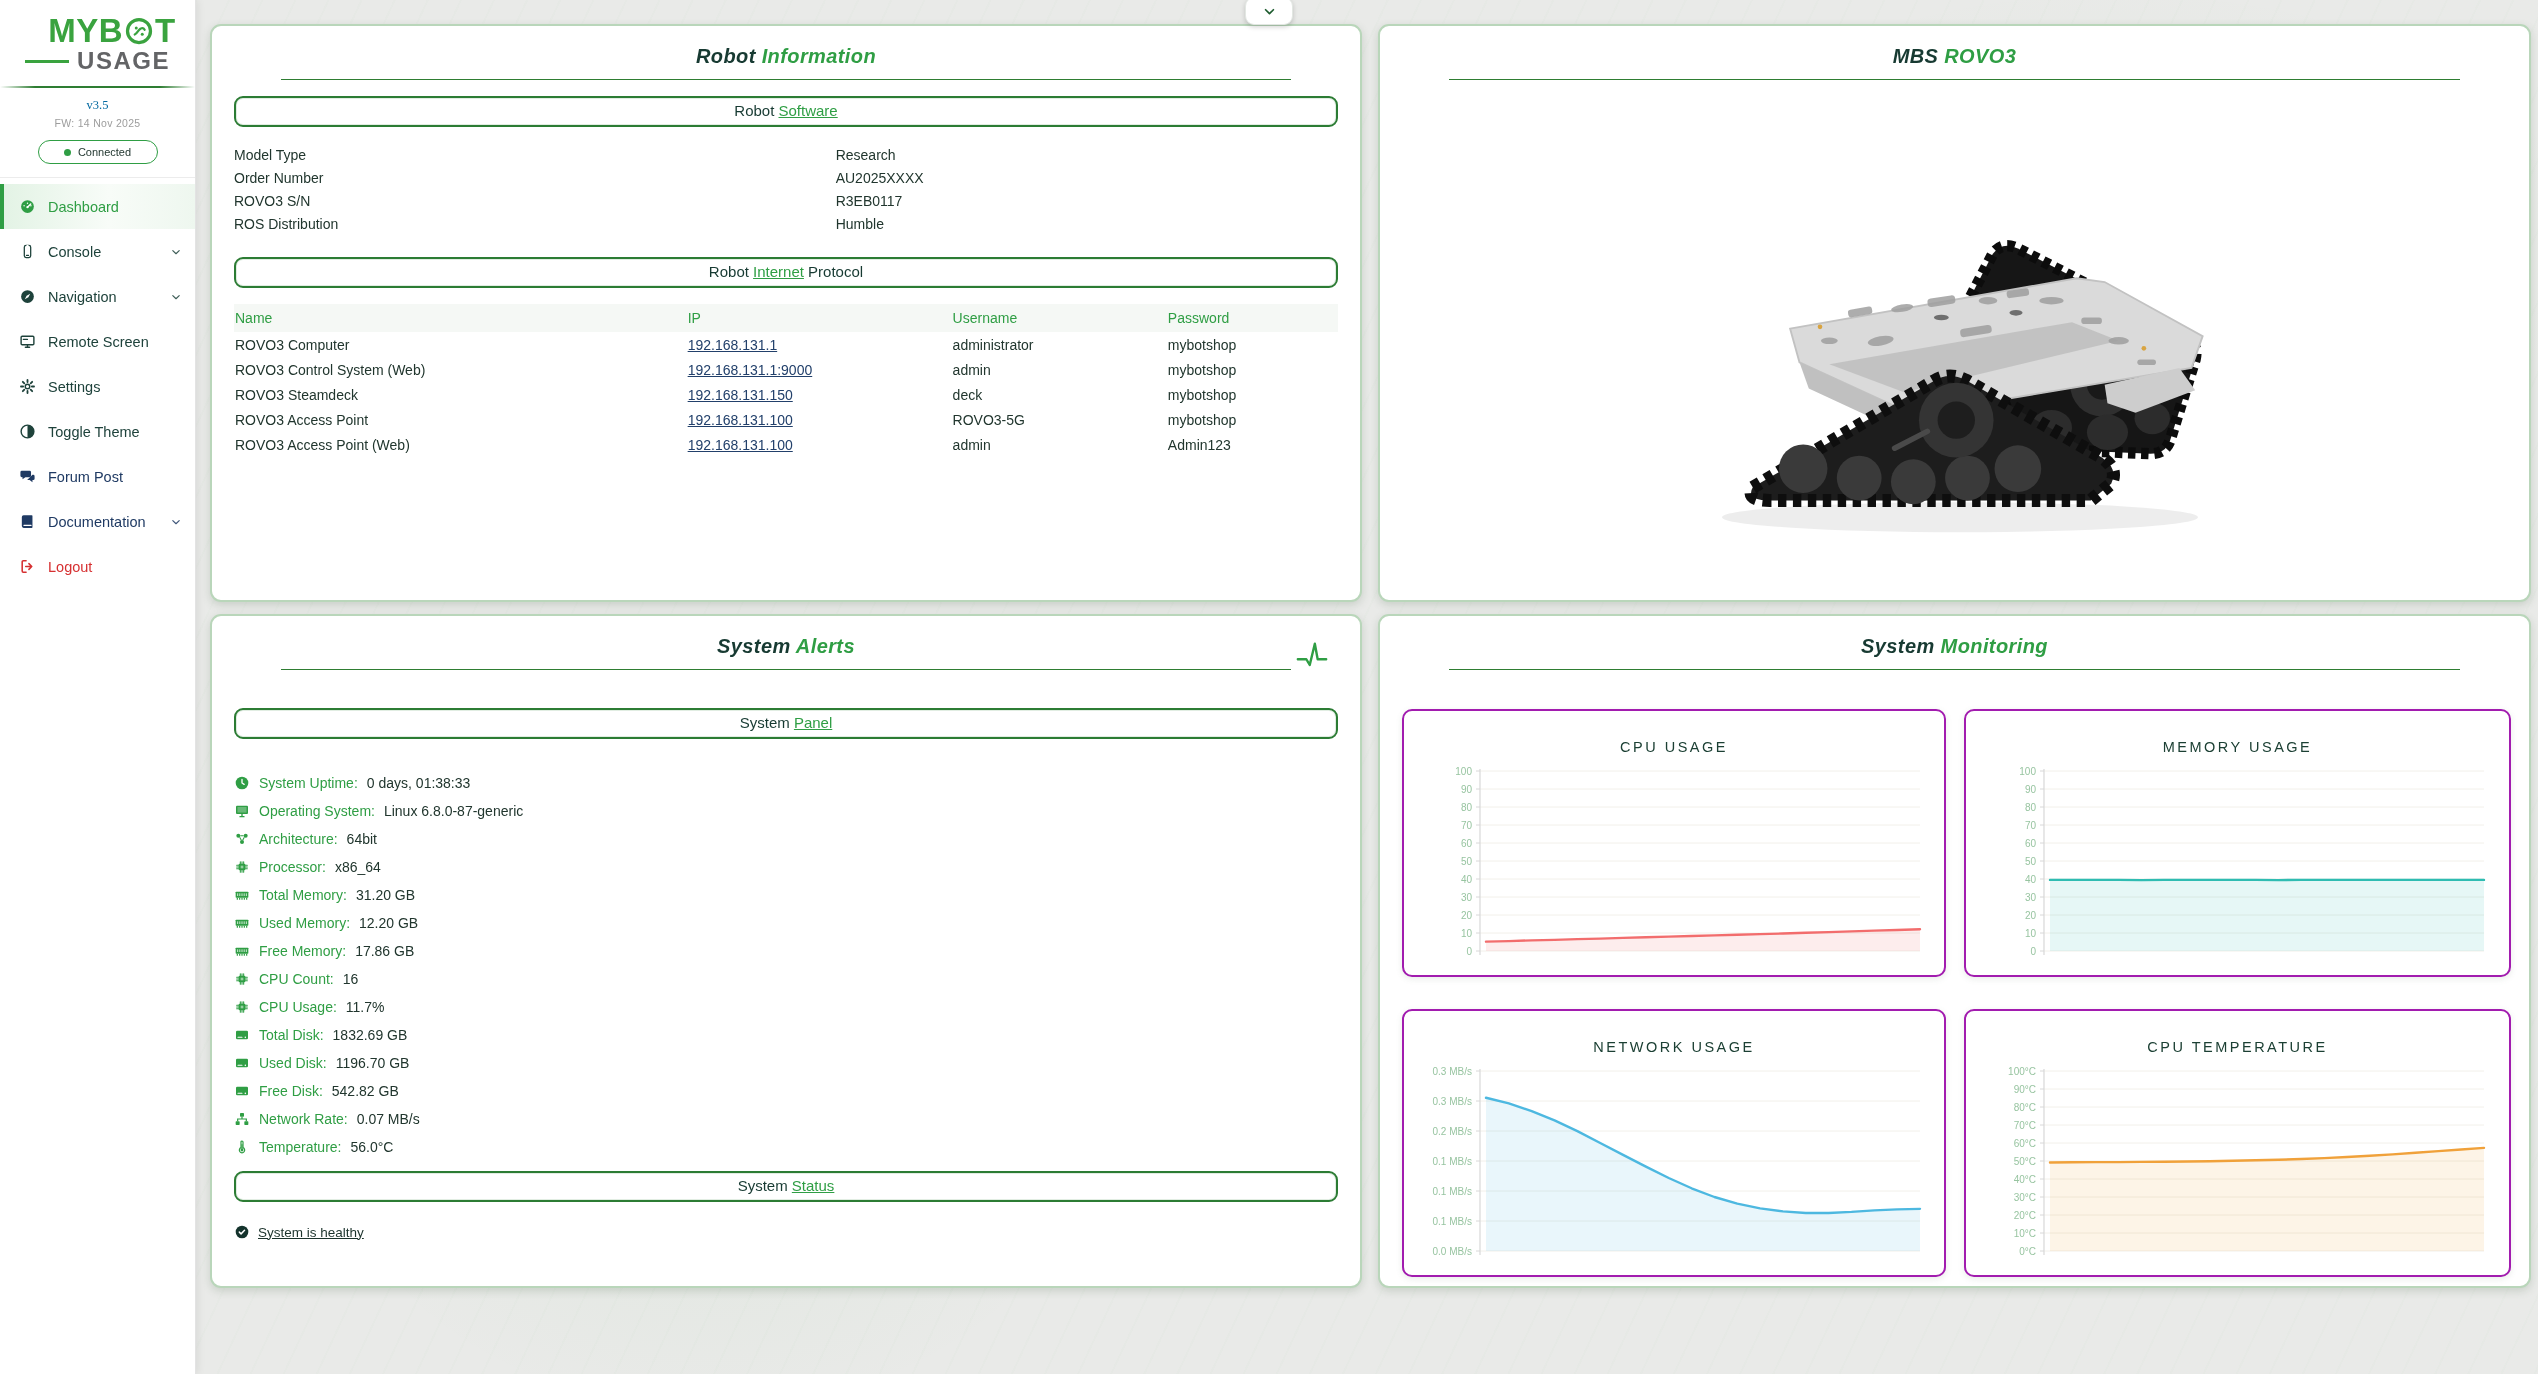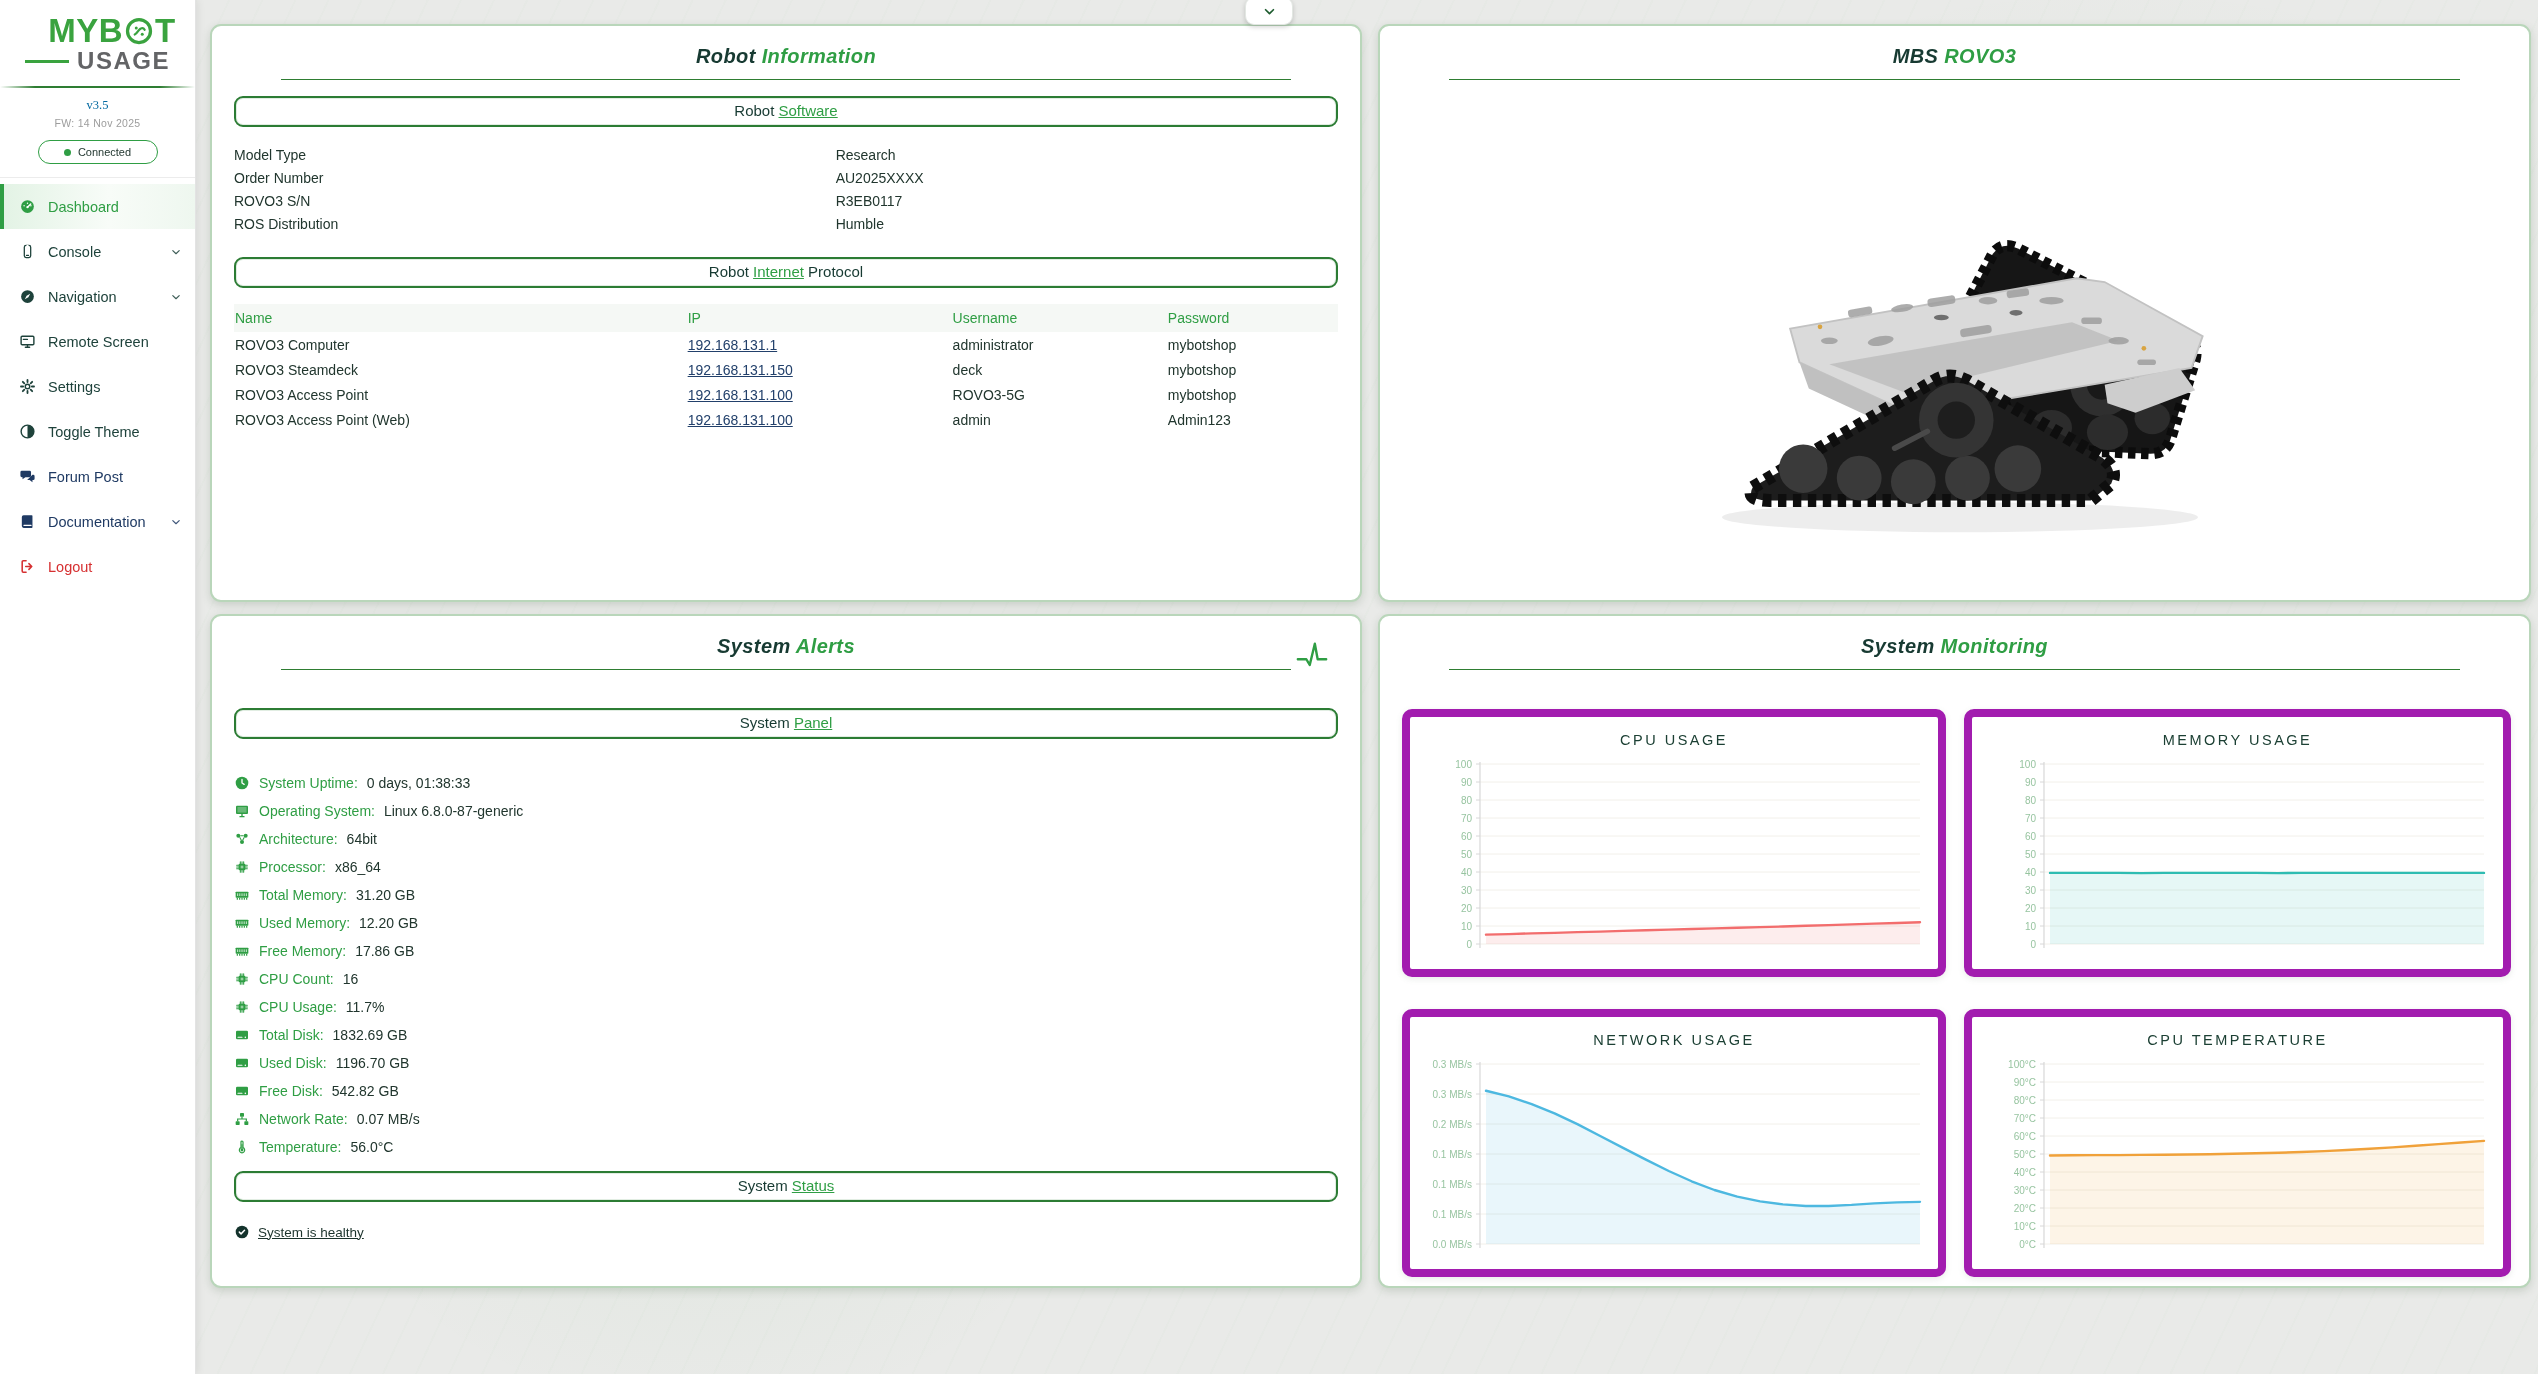--- a/index.html
+++ b/index.html
@@ -99,22 +99,22 @@
   ul.stats li .sicon svg{width:16px;height:16px;display:block;}
   ul.stats li .slabel{color:#2f9e44;}
   ul.stats li .svalue{color:#21362e;}
   .statusbox{margin-top:10px;}
   .health{margin:22px 22px 0;display:flex;align-items:center;gap:8px;font-size:13.5px;color:#1c332c;text-decoration:underline;}
   .health .hicon{display:flex;color:#14332c;}
   .health .hicon svg{width:16px;height:16px;display:block;}
   
   .minigrid{position:absolute;left:22px;top:93px;display:grid;
     grid-template-columns:544px 547px;grid-template-rows:268px 268px;gap:32px 18px;}
-  .mini-card{background:#fff;border:8px solid #a21caf;border-radius:10px;
-    box-shadow:0 2px 6px rgba(100,120,100,.14);padding-top:15px;}
+  .mini-card{background:#fff;border:2px solid #a21caf;border-radius:10px;
+    box-shadow:0 2px 6px rgba(100,120,100,.14);padding-top:28px;}
   .mini-title{text-align:center;font-size:14.5px;font-weight:500;letter-spacing:2.5px;color:#1c4034;}
   .chart-mount{display:flex;justify-content:center;margin-top:4px;}
 </style>
 </head>
 <body>
 
 <aside class="sidebar">
   <div class="logo">
     <div class="logo-line1">
       <span>MYB</span>
@@ -286,20 +286,26 @@
               <th>IP</th>
               <th>Username</th>
               <th>Password</th>
             </tr>
           </thead>
           <tbody>
             <tr>
               <td>ROVO3 Computer</td>
               <td><a class="iplink">192.168.131.1</a></td>
               <td>administrator</td>
+              <td>mybotshop</td>
+            </tr>
+            <tr>
+              <td>ROVO3 Control System (Web)</td>
+              <td><a class="iplink">192.168.131.1:9000</a></td>
+              <td>admin</td>
               <td>mybotshop</td>
             </tr>
             <tr>
               <td>ROVO3 Steamdeck</td>
               <td><a class="iplink">192.168.131.150</a></td>
               <td>deck</td>
               <td>mybotshop</td>
             </tr>
             <tr>
               <td>ROVO3 Access Point</td>

